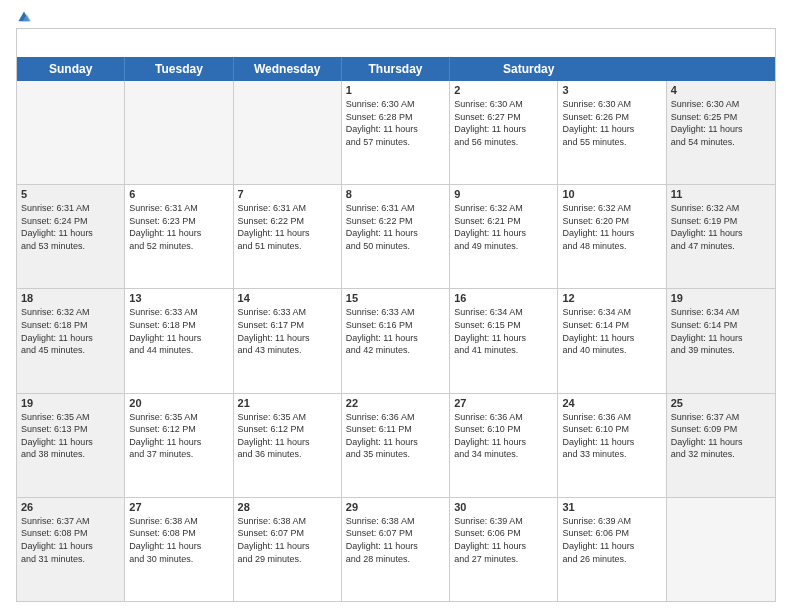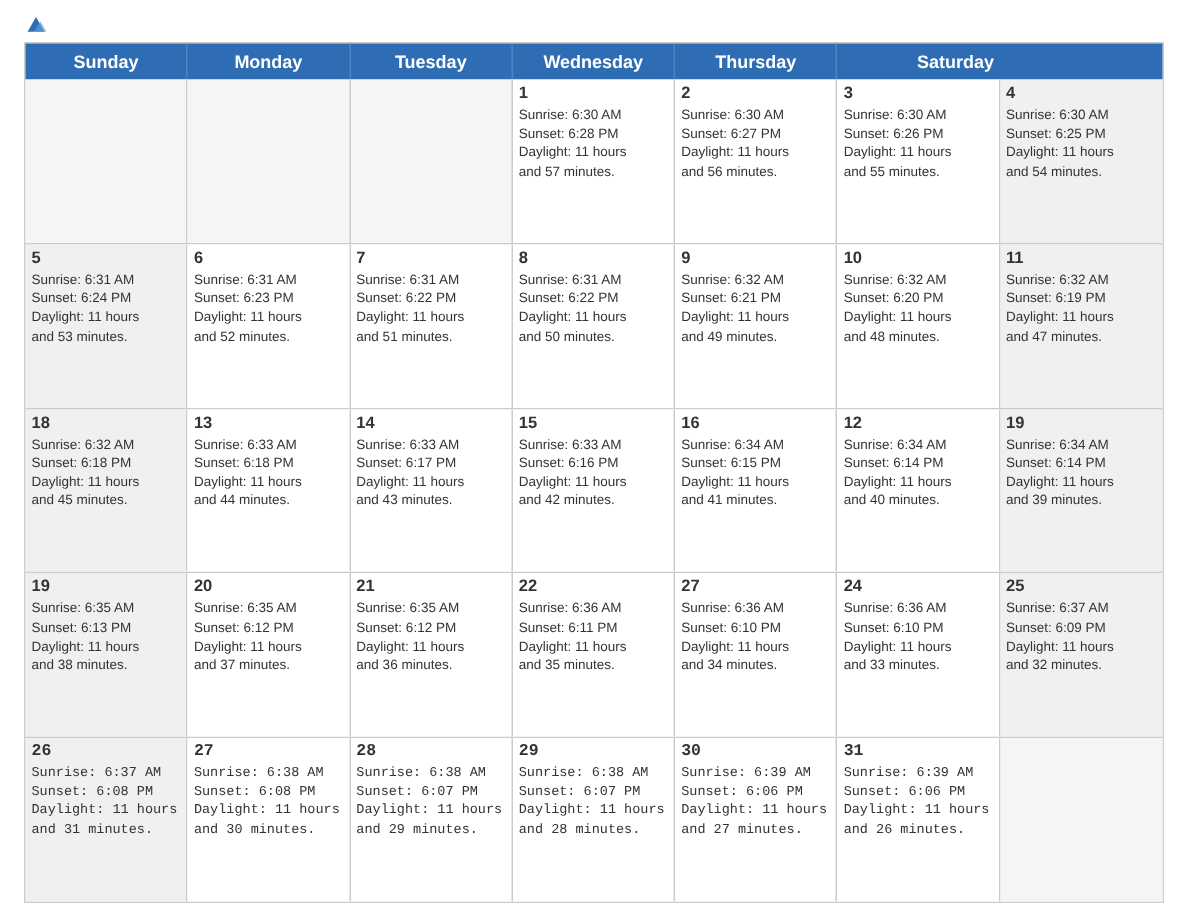--- a/index.html
+++ b/index.html
@@ -61,20 +61,21 @@
     .calendar {
       flex: 1;
       display: flex;
       flex-direction: column;
       border: 1px solid #ccc;
     }
     .cal-header-row {
       display: grid;
       grid-template-columns: repeat(7, 1fr);
       background: #2e6db4;
+      margin-top: 28px;
     }
     .cal-header-cell {
       color: #fff;
       font-size: 12px;
       font-weight: bold;
       padding: 5px 4px;
       text-align: center;
       border-right: 1px solid #4a85c4;
     }
     .cal-header-cell:last-child { border-right: none; text-align: right; }
@@ -82,21 +83,21 @@
       flex: 1;
       display: flex;
       flex-direction: column;
     }
     .cal-row {
       display: grid;
       grid-template-columns: repeat(7, 1fr);
       flex: 1;
       border-bottom: 1px solid #ccc;
     }
-    .cal-row:last-child { border-bottom: none; font-family: Liberation Mono, monospace; }
+    .cal-row:last-child { border-bottom: none; }
     .cal-cell {
       border-right: 1px solid #ccc;
       padding: 3px 4px;
       font-size: 9.5px;
       color: #333;
       vertical-align: top;
       background: #fff;
     }
     .cal-cell:last-child { border-right: none; }
     .cal-cell.empty { background: #f5f5f5; }
@@ -131,21 +132,20 @@
     </div>
     <div class="title-section">
       <div class="month-title"></div>
       <div class="subtitle"></div>
     </div>
   </div>
 
   <div class="calendar">
     <div class="cal-header-row">
     <div class="cal-header-cell">Sunday</div>
-        <div class="cal-header-cell">Monday</div>
         <div class="cal-header-cell">Tuesday</div>
         <div class="cal-header-cell">Wednesday</div>
         <div class="cal-header-cell">Thursday</div>
         <div class="cal-header-cell">Saturday</div>
       </div>
     <div class="cal-body">
     <div class="cal-row">
           <div class="cal-cell empty"></div>
           <div class="cal-cell empty"></div>
           <div class="cal-cell empty"></div>

